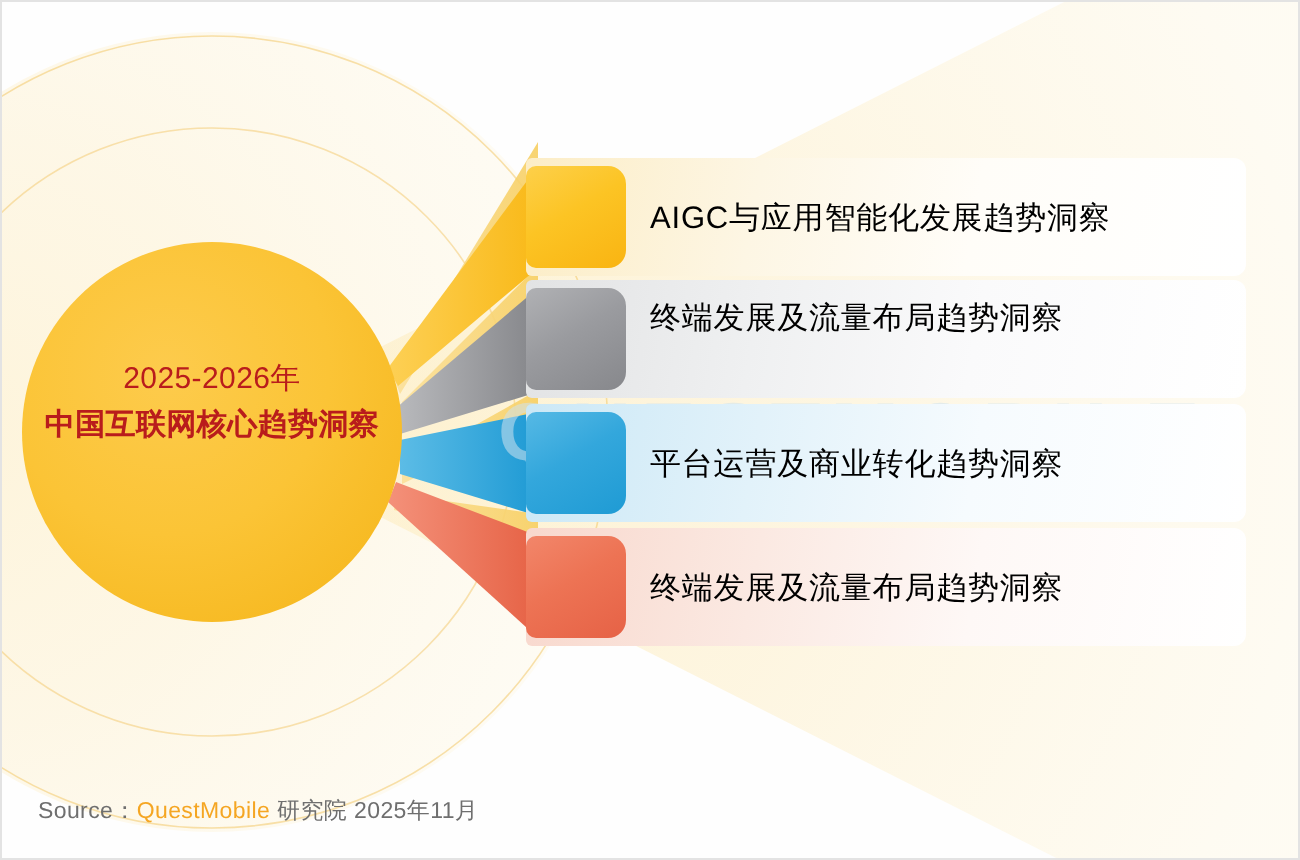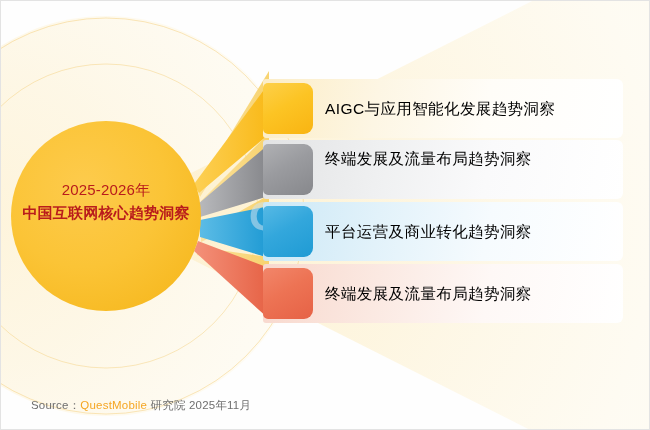--- a/index.html
+++ b/index.html
@@ -79,21 +79,21 @@
     color:#b91c1c;
     line-height:1.5;
     pointer-events:none;
   }
   .center-text .line1{font-size:15px;letter-spacing:.2px;}
   .center-text .line2{font-size:15px;letter-spacing:.2px;font-weight:bold;}
 
   
   .footer{
     position:absolute;
-    left:30px;bottom:16px;
+    left:18px;bottom:16px;
     font-size:11.5px;
     color:#6f6f6f;
     letter-spacing:.2px;
     white-space:nowrap;
   }
   .footer .brand{color:#f5a623;}
 </style>
 </head>
 <body>
 

